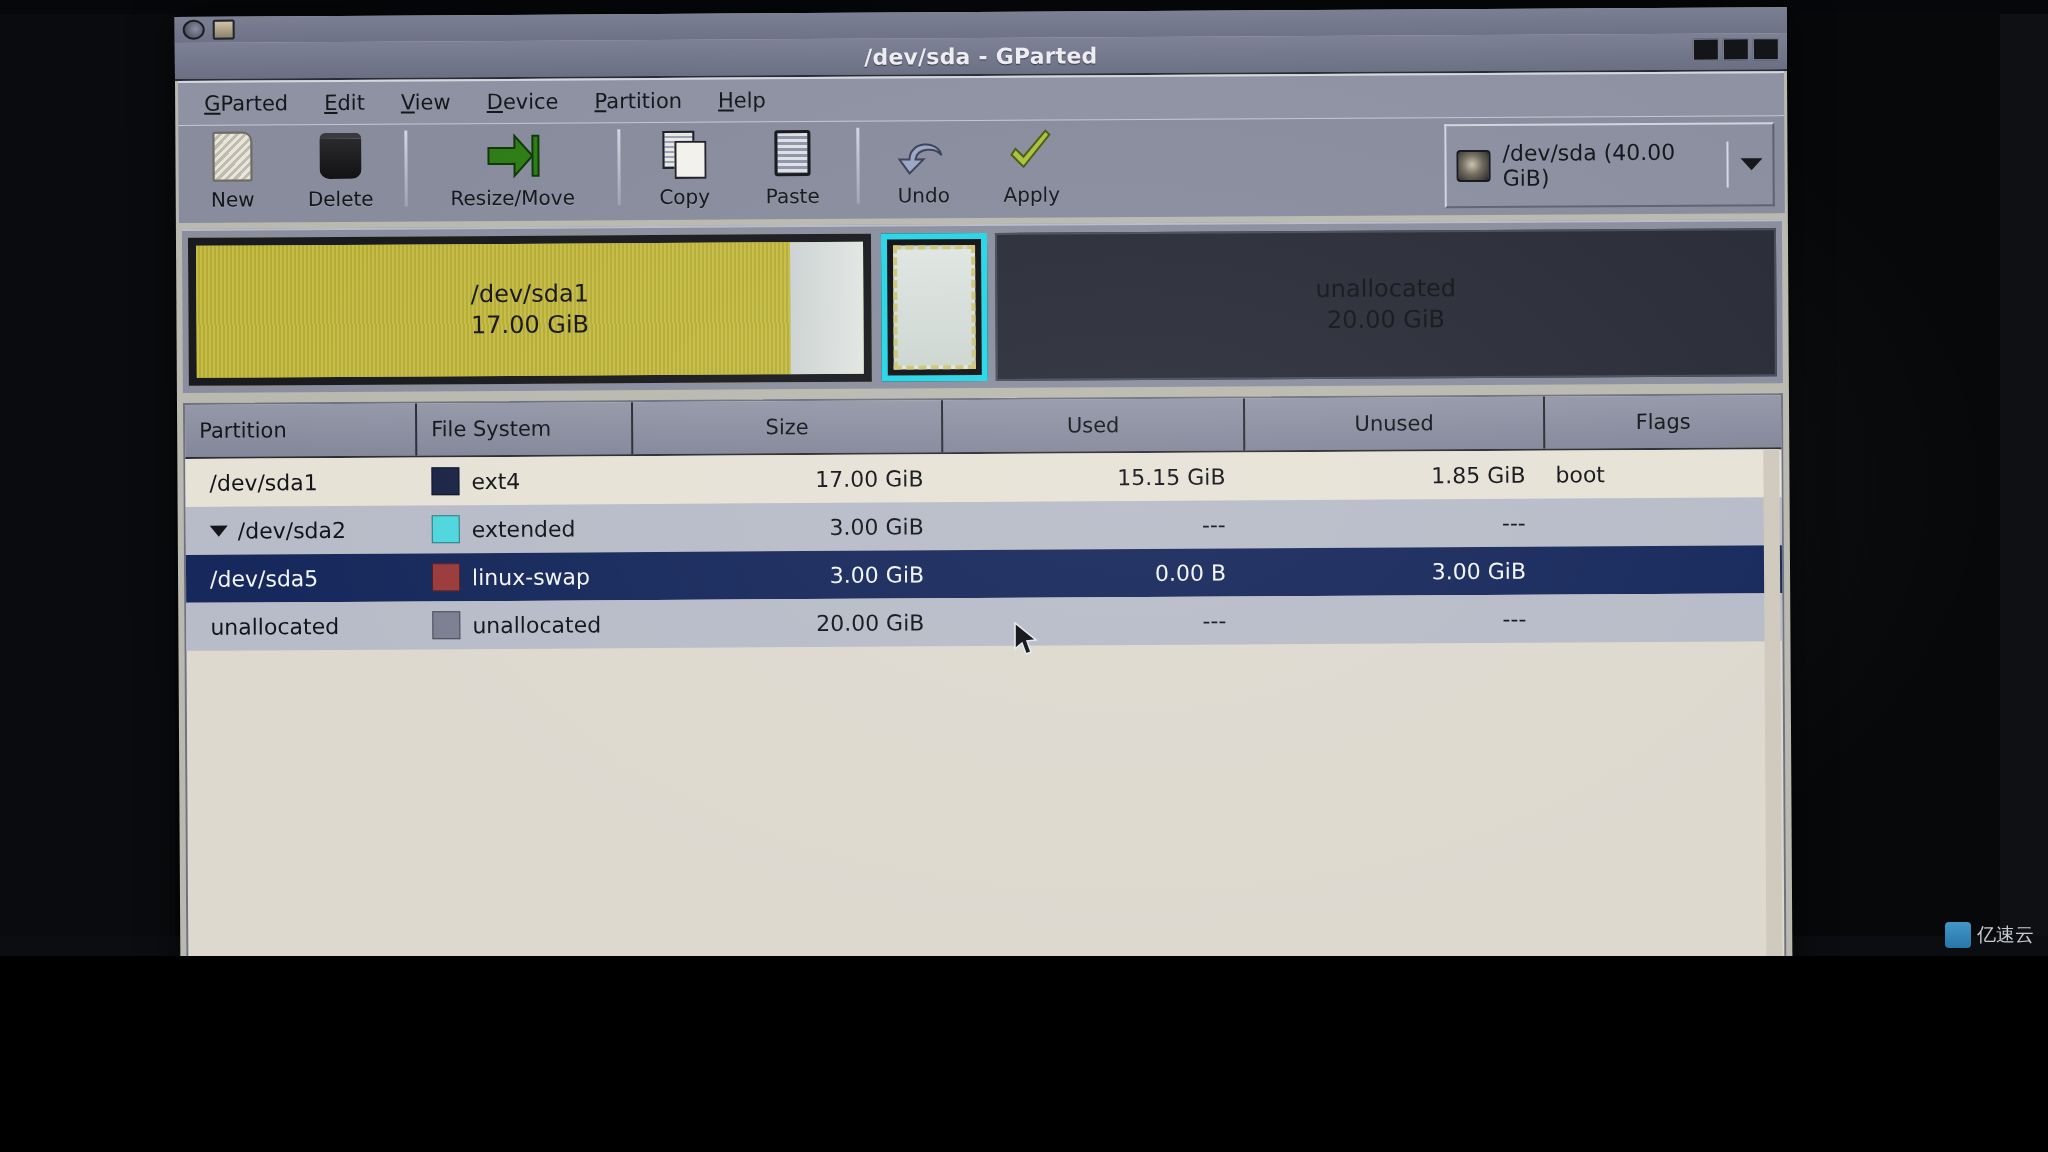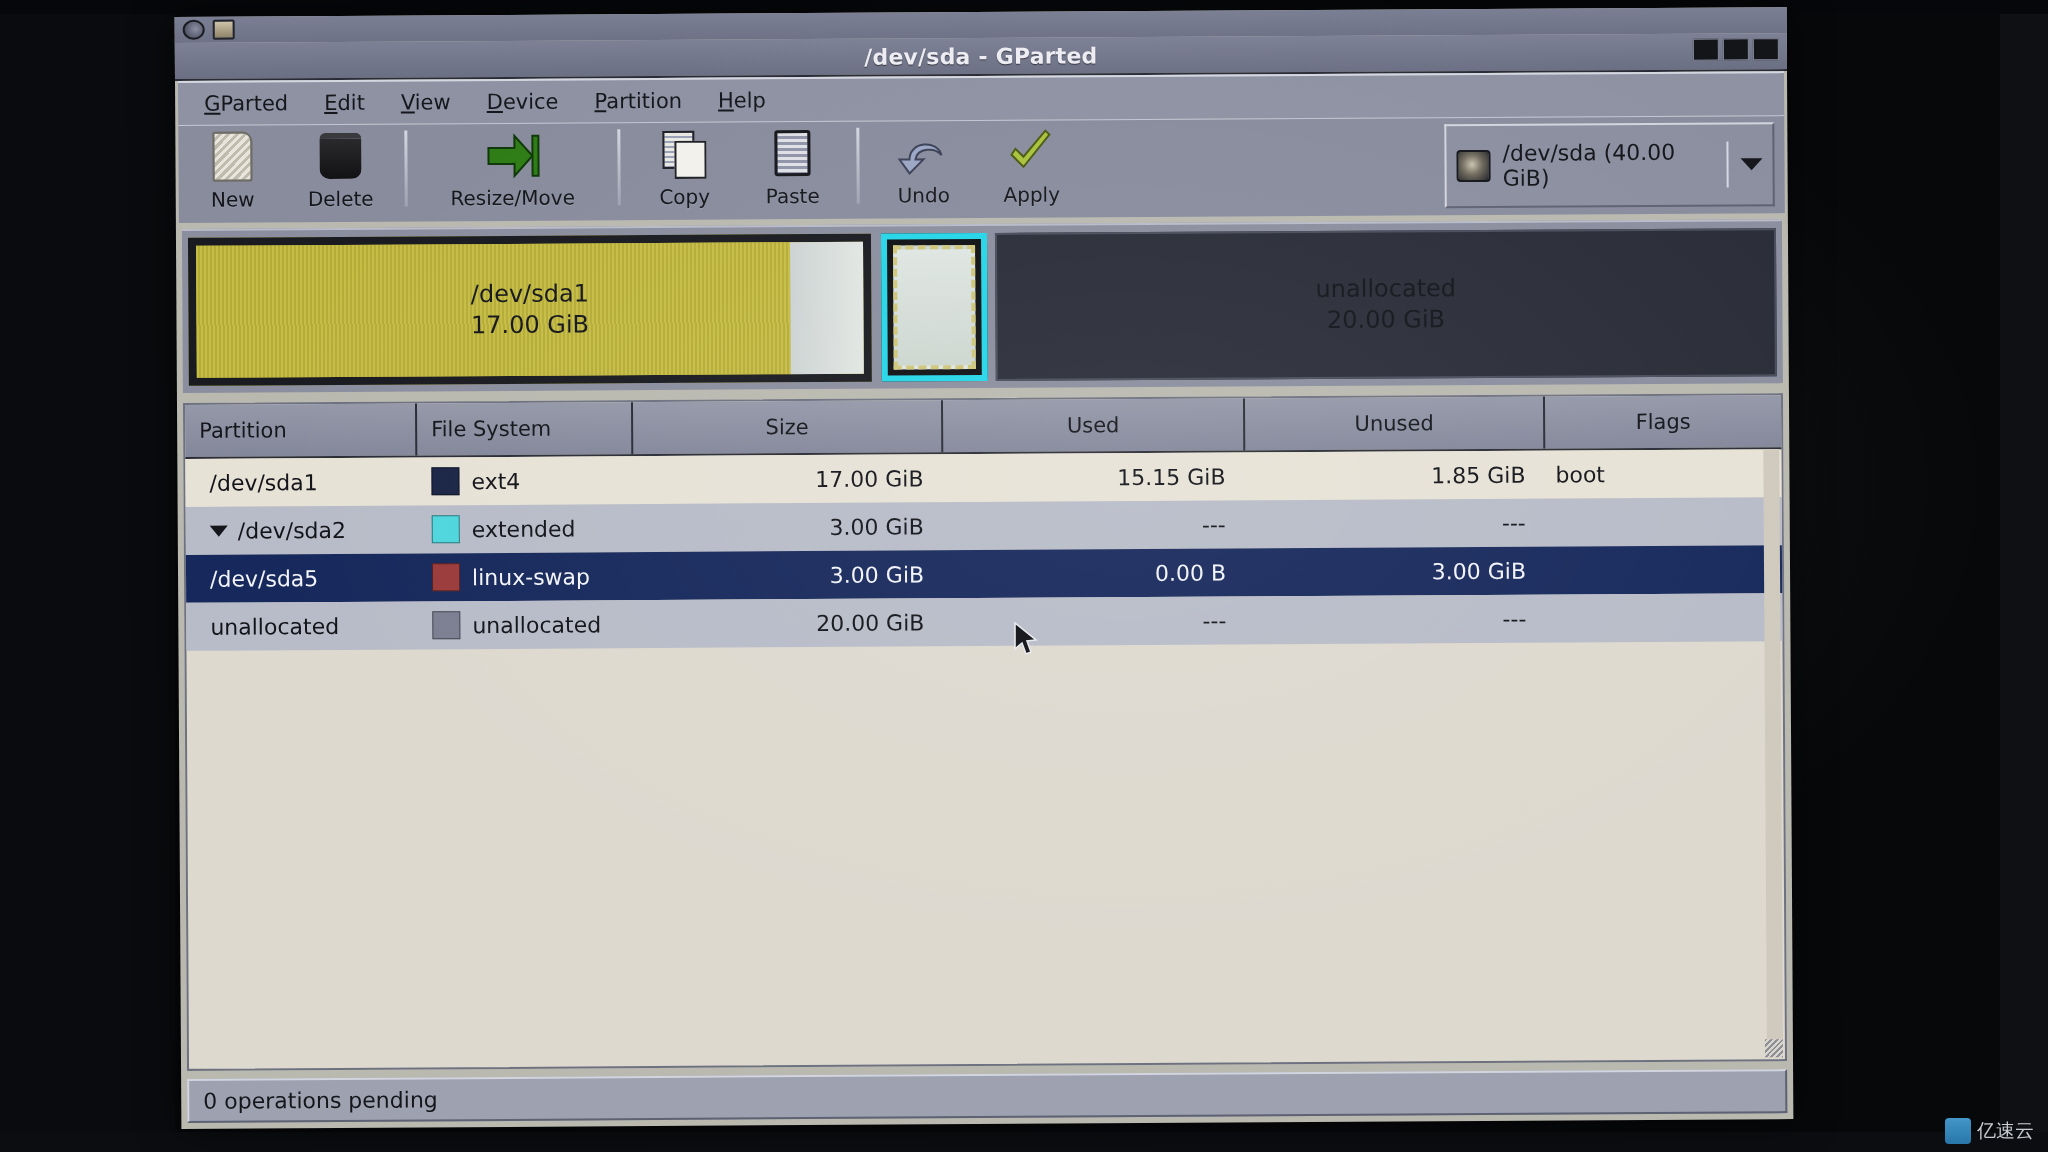--- a/index.html
+++ b/index.html
@@ -5,21 +5,21 @@
   * { box-sizing: border-box; }
   html, body {
     margin: 0; padding: 0;
     width: 2048px; height: 1152px;
     background: #000;
     font-family: "DejaVu Sans", "Liberation Sans", sans-serif;
     overflow: hidden;
   }
   #photo-frame {
     position: relative;
-    width: 2048px; height: 1152px;
+    width: 2048px; height: 956px;
     background: #07080a;
     overflow: hidden;
   }
   
   #bezel-left   { position:absolute; left:0; top:0; width:175px; height:1152px; background:#0a0b0e; }
   #bezel-right  { position:absolute; right:0; top:0; width:48px;  height:1152px; background:#0e1013; }
   #bezel-top    { position:absolute; left:0; top:0; width:2048px; height:14px;  background:#06070a; }
   #bezel-bottom { position:absolute; left:0; bottom:0; width:2048px; height:20px; background:#0b0d10; }
 
   

